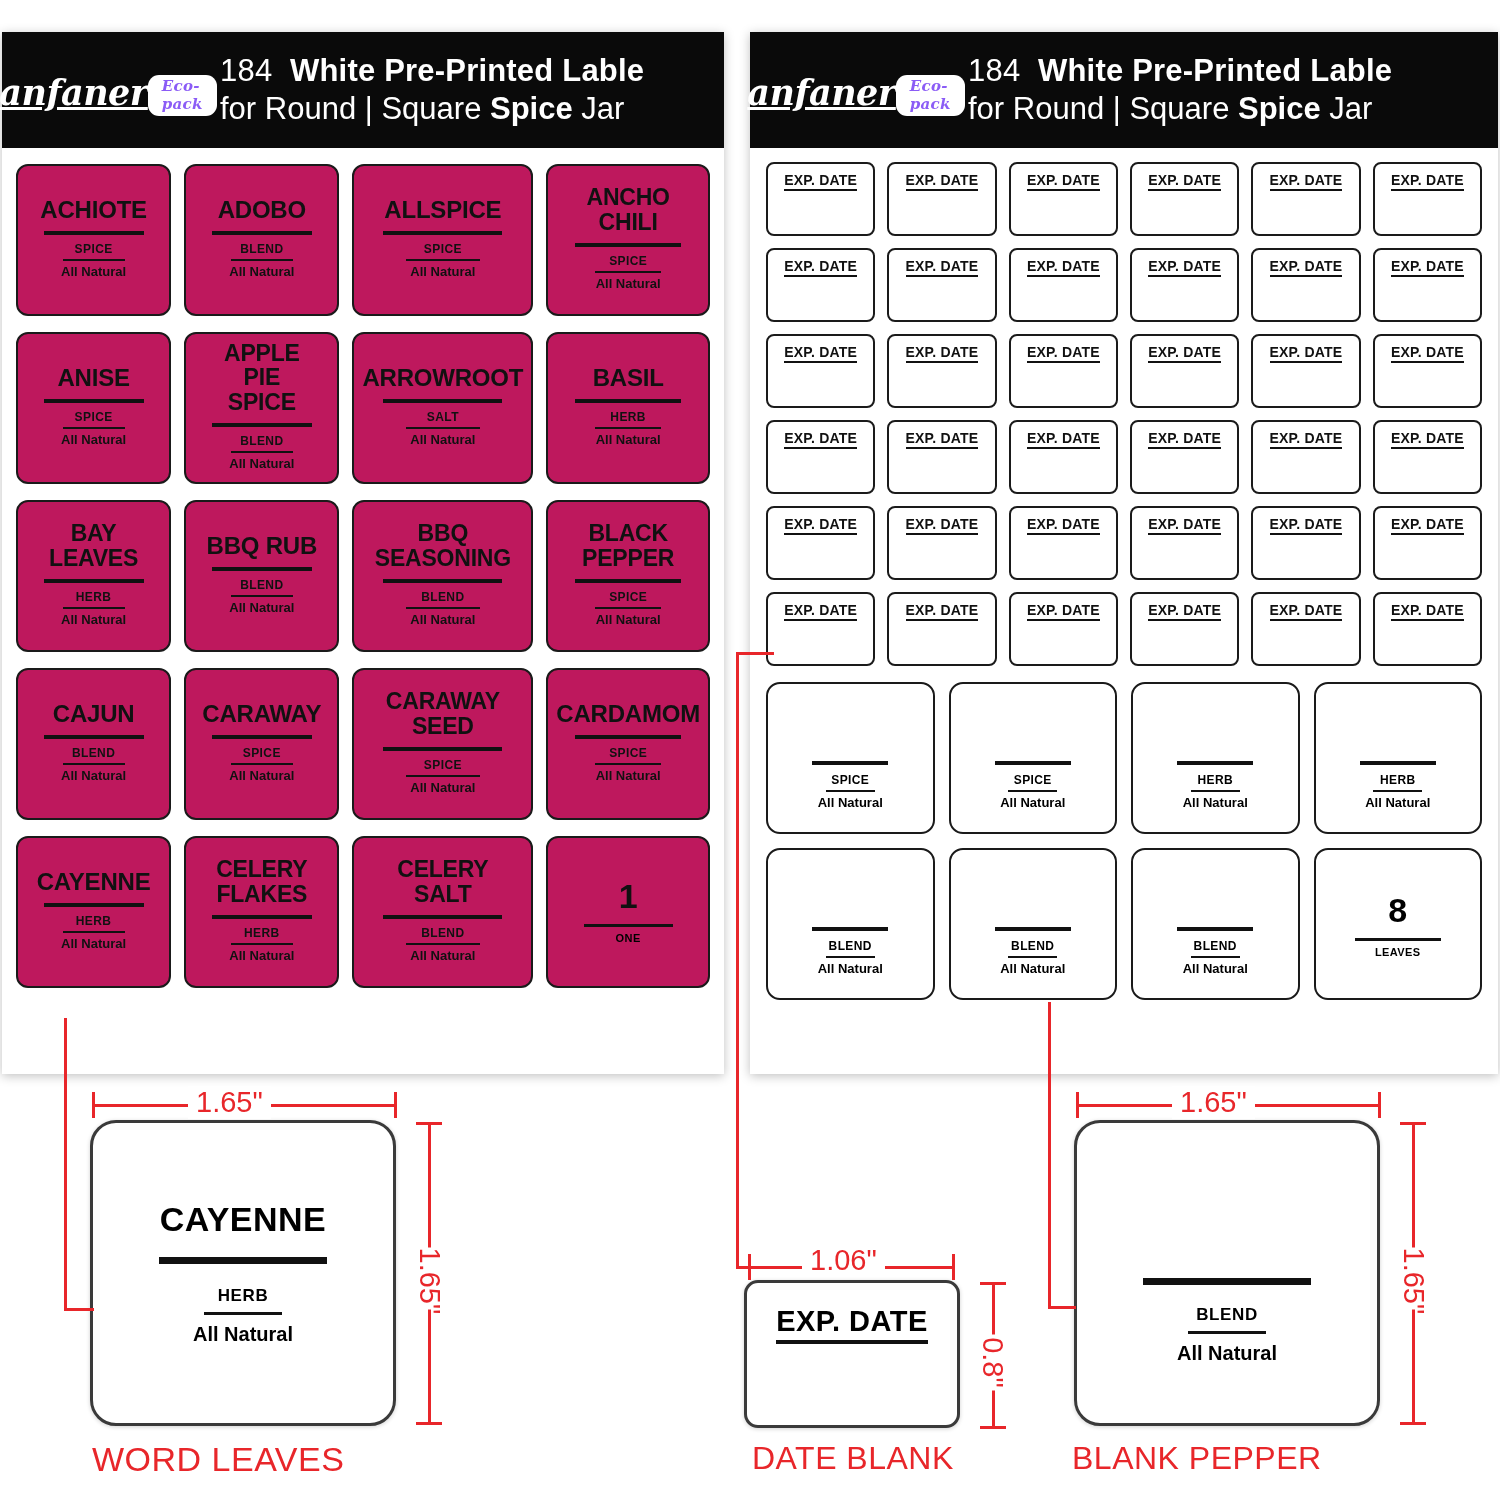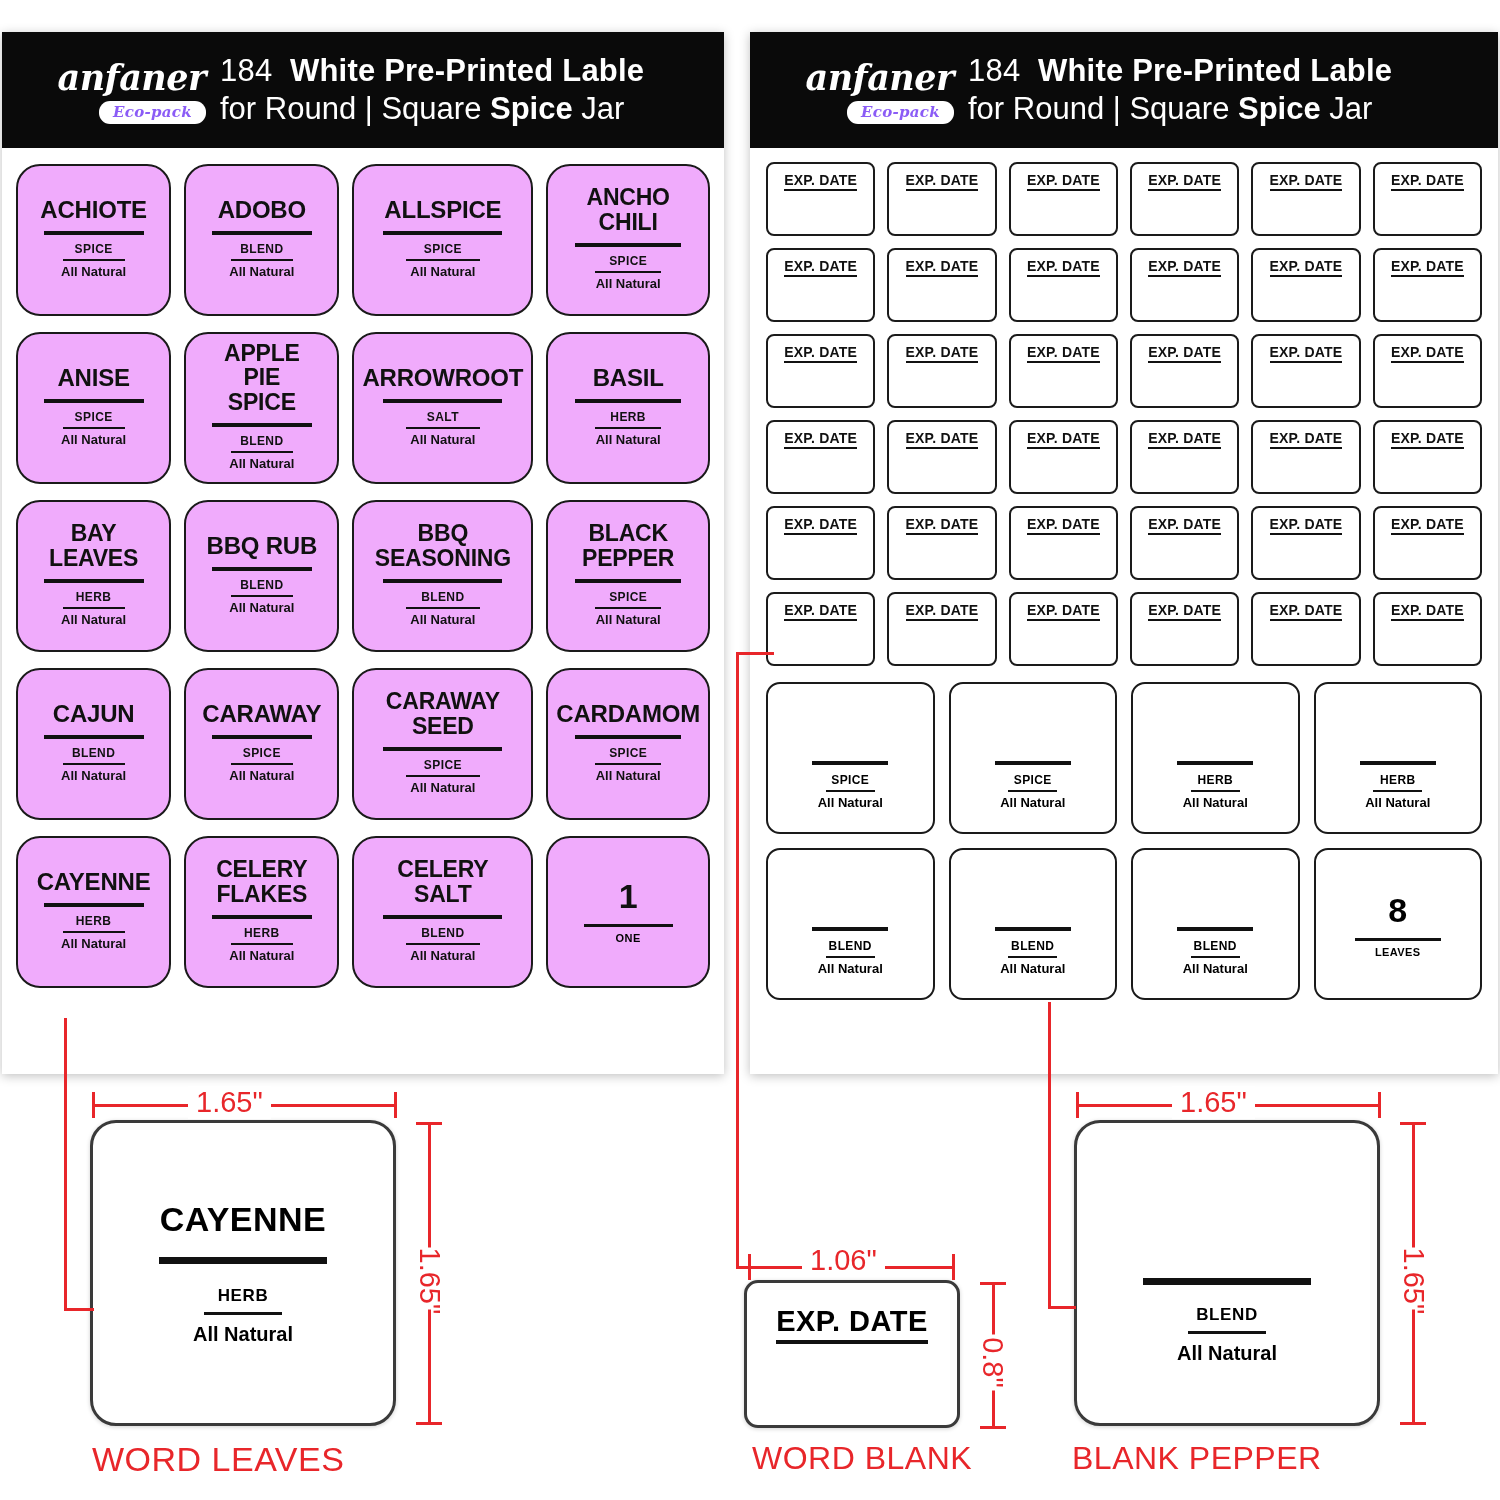--- a/index.html
+++ b/index.html
@@ -26,24 +26,25 @@
     color: #ffffff;
     height: 116px;
     display: flex;
     align-items: center;
     padding: 0 10px 0 8px;
   }
   .brand {
     width: 196px;
     flex: 0 0 196px;
     display: flex;
-    flex-direction: column;
-    align-items: flex-end;
+    flex-direction: row;
+    align-items: center;
     justify-content: center;
     padding-top: 4px;
+    text-decoration: underline;
   }
   .brand-name {
     font-family: "DejaVu Serif", serif;
     font-style: italic;
     font-weight: bold;
     font-size: 35px;
     letter-spacing: -0.5px;
     line-height: 1;
     color: #fff;
     white-space: nowrap;
@@ -71,23 +72,23 @@
   .hdr-line2 .strong { font-weight: bold; }
 
   
   .grid-left {
     padding: 16px 14px 14px 14px;
     display: grid;
     grid-template-columns: repeat(4, 1fr);
     gap: 16px 13px;
   }
   .word-label {
-    background: #f0abfc;
+    background: #be185d;
     border: 2px solid #1a1a1a;
-    border-radius: 24px;
+    border-radius: 12px;
     height: 152px;
     display: flex;
     flex-direction: column;
     align-items: center;
     justify-content: center;
     padding: 6px 8px 10px 8px;
   }
   .wl-name {
     font-family: "Liberation Sans", sans-serif;
     font-weight: bold;
@@ -631,21 +632,21 @@
   <div class="dim-h" style="left:748px; top:1266px; width:206px;"></div>
   <div class="tick-v" style="left:748px; top:1254px; height:26px;"></div>
   <div class="tick-v" style="left:952px; top:1254px; height:26px;"></div>
   <div class="dim-text" style="left:802px; top:1244px;">1.06"</div>
 
   <div class="dim-v" style="left:992px; top:1282px; height:146px;"></div>
   <div class="tick-h" style="left:980px; top:1282px; width:26px;"></div>
   <div class="tick-h" style="left:980px; top:1426px; width:26px;"></div>
   <div class="dim-text-v" style="left:964px; top:1338px; width:56px; text-align:center;">0.8"</div>
 
-  <div class="cap cap-date">WORD BLANK</div>
+  <div class="cap cap-date">DATE BLANK</div>
 
   <div class="big-blank">
     <div class="bb-rule"></div>
     <div class="bb-type">BLEND</div>
     <div class="bb-thin"></div>
     <div class="bb-nat">All Natural</div>
   </div>
 
   <div class="leader" style="left:1048px; top:1002px; height:306px;"></div>
   <div class="leader-h" style="left:1048px; top:1306px; width:28px;"></div>

